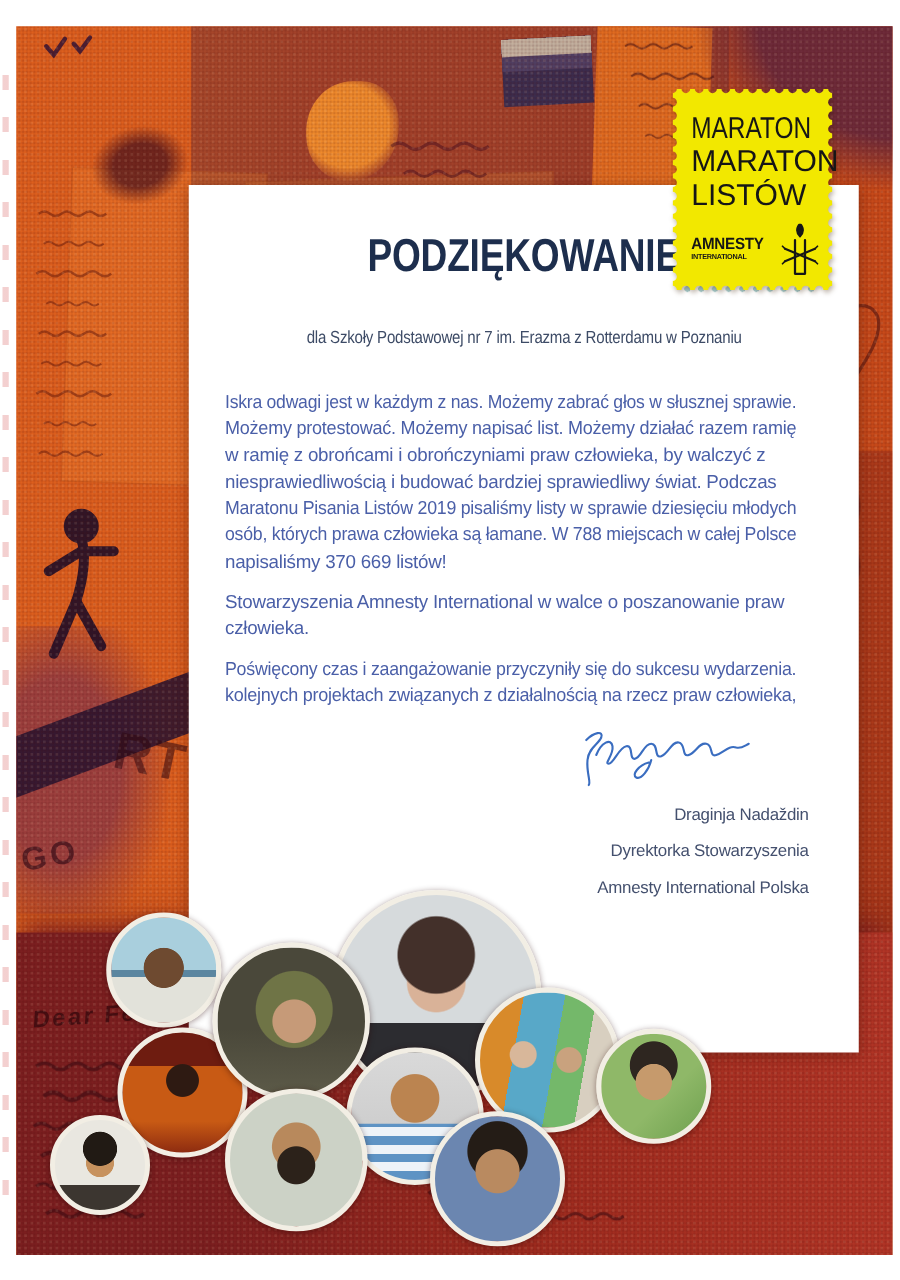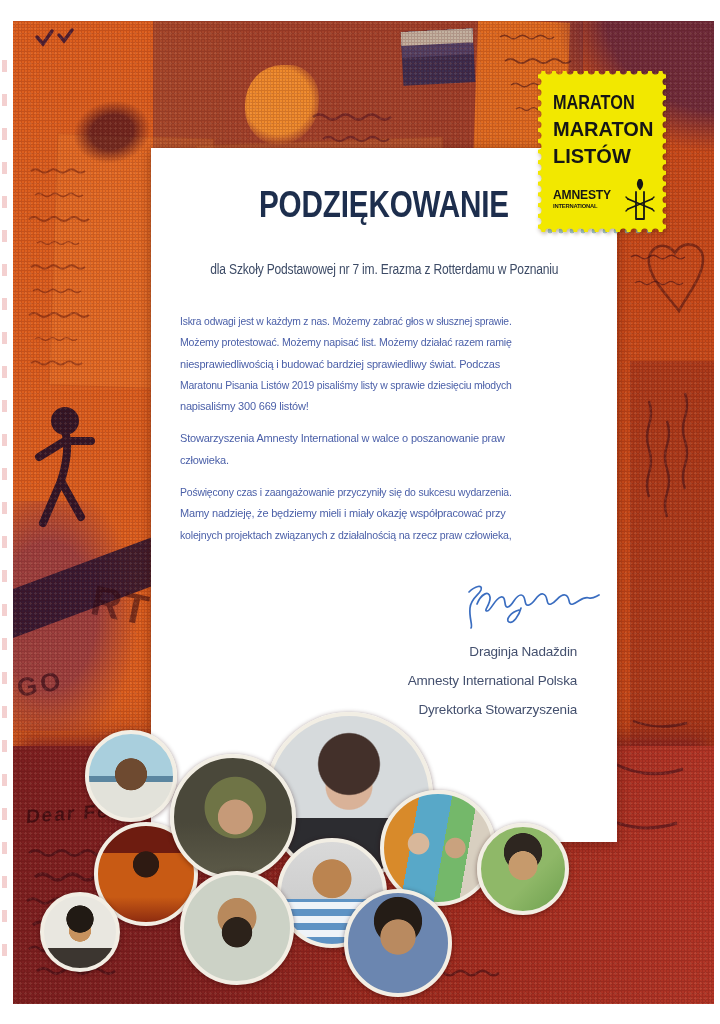--- a/index.html
+++ b/index.html
@@ -39,41 +39,41 @@
                      radial-gradient(rgba(70,8,8,.16) 1px,transparent 1.3px);
     background-size:5px 5px,3px 3px;background-position:0 0,1px 2px;}
   .scribbles{left:0;top:0;}
   
   .graffiti{position:absolute;color:rgba(50,8,12,.72);font-weight:bold;}
   .g-dear{left:13px;top:782px;font-size:19px;transform:rotate(-4deg) skewX(-8deg);letter-spacing:2px;}
   .g-go{left:4px;top:648px;font-size:26px;transform:rotate(-10deg);color:rgba(40,6,20,.6);letter-spacing:3px;}
   .g-rt{left:78px;top:562px;font-size:42px;line-height:46px;transform:rotate(12deg);
         color:rgba(48,10,18,.55);letter-spacing:1px;width:60px;}
   
-  .sheet{position:absolute;left:151px;top:148px;width:466px;height:694px;background:#ffffff;
+  .sheet{position:absolute;left:151px;top:148px;width:536px;height:694px;background:#ffffff;
          box-shadow:0 2px 10px rgba(60,15,5,.4);}
   .title{position:absolute;top:36px;left:0;right:0;text-align:center;
          font-size:37px;font-weight:bold;color:#1d2e4d;letter-spacing:1px;}
   .subtitle{position:absolute;top:113px;left:0;right:0;text-align:center;
          font-size:14px;color:#3d4b66;}
-  .body{position:absolute;top:163px;left:29px;width:412px;color:#4a5fa8;font-size:11px;}
+  .body{position:absolute;top:163px;left:29px;width:412px;color:#4a5fa8;font-size:15px;}
   .row{line-height:21.3px;height:21.3px;}
   .para{margin-bottom:11px;}
   .fit{display:inline-block;white-space:nowrap;letter-spacing:-0.2px;}
   .sig-wrap{position:absolute;top:430px;left:310px;width:145px;height:52px;}
   .signoff{position:absolute;top:489px;right:40px;text-align:right;color:#44506e;font-size:13.5px;}
   .signoff .row{line-height:29px;height:29px;margin-left:44px;}
   
   .stamp{position:absolute;left:538px;top:71px;width:128px;height:161px;z-index:6;
          filter:drop-shadow(1px 2px 2px rgba(60,30,0,.35));}
   .stamp-shadow{position:absolute;left:545px;top:227px;width:112px;height:9px;z-index:5;opacity:.7;
     background:radial-gradient(4px 4px at 5px 4px,#7fb8ba 60%,transparent 65%);
     background-size:11px 9px;background-repeat:repeat-x;}
   .stamp-inner{position:absolute;left:0;top:0;width:128px;height:161px;color:#161616;}
-  .stamp-title{position:absolute;left:15px;top:18px;font-weight:bold;font-size:20px;}
+  .stamp-title{position:absolute;left:15px;top:18px;font-weight:normal;font-size:24px;}
   .stamp-title .row{line-height:27px;height:27px;}
   .stamp-title .fit{letter-spacing:0;}
   .org{position:absolute;left:15px;top:117px;}
   .org-1{font-weight:bold;font-size:13px;line-height:14px;text-decoration:underline;}
   .org-2{font-weight:bold;font-size:5.8px;letter-spacing:.35px;line-height:8px;}
   .candle{position:absolute;left:86px;top:108px;}
   
   .ph{position:absolute;border-radius:50%;box-sizing:border-box;border:4px solid #f2eee4;
       box-shadow:0 1px 5px rgba(40,5,0,.45);z-index:4;}
   .p1{left:85px;top:730px;width:92px;height:92px;background:
@@ -212,49 +212,50 @@
     <div class="title">
       <span class="fit" style="transform: scaleX(0.801483); transform-origin: center center;">PODZIĘKOWANIE</span>
     </div>
     <div class="subtitle">
       <span class="fit" style="transform: scaleX(0.859956); transform-origin: center center;">dla Szkoły Podstawowej nr 7 im. Erazma z Rotterdamu w Poznaniu</span>
     </div>
     <div class="body">
       <div class="para">
         <div class="row"><span class="fit" style="transform: scaleX(0.937645); transform-origin: left center;">Iskra odwagi jest w każdym z nas. Możemy zabrać głos w słusznej sprawie.</span></div>
         <div class="row"><span class="fit" style="transform: scaleX(0.961912); transform-origin: left center;">Możemy protestować. Możemy napisać list. Możemy działać razem ramię</span></div>
+        <div class="row"><span class="fit">w ramię z obrońcami i obrończyniami praw człowieka, by walczyć z</span></div>
         <div class="row"><span class="fit">niesprawiedliwością i budować bardziej sprawiedliwy świat. Podczas</span></div>
         <div class="row"><span class="fit" style="transform: scaleX(0.946131); transform-origin: left center;">Maratonu Pisania Listów 2019 pisaliśmy listy w sprawie dziesięciu młodych</span></div>
-        <div class="row"><span class="fit">napisaliśmy 300 669 listów!</span></div>
+        <div class="row"><span class="fit" style="transform: scaleX(0.943613); transform-origin: left center;">osób, których prawa człowieka są łamane. W 788 miejscach w całej Polsce</span></div>
+        <div class="row"><span class="fit">napisaliśmy 370 669 listów!</span></div>
       </div>
       <div class="para">
         <div class="row"><span class="fit">Stowarzyszenia Amnesty International w walce o poszanowanie praw</span></div>
         <div class="row"><span class="fit">człowieka.</span></div>
       </div>
       <div class="para">
         <div class="row"><span class="fit" style="transform: scaleX(0.948045); transform-origin: left center;">Poświęcony czas i zaangażowanie przyczyniły się do sukcesu wydarzenia.</span></div>
-        <div class="row"><span class="fit">Mamy nadzieję, że będziemy mieli i miały okazję współpracować przy</span></div>
         <div class="row"><span class="fit" style="transform: scaleX(0.960609); transform-origin: left center;">kolejnych projektach związanych z działalnością na rzecz praw człowieka,</span></div>
       </div>
     </div>
 
     <div class="sig-wrap">
       <svg width="145" height="52" viewBox="0 0 145 52">
         <g stroke="#3a6dc0" fill="none" stroke-width="1.7" stroke-linecap="round">
           <path d="M8,14 C14,8 22,6 20,12 C18,17 10,20 9,30 C8,40 12,48 10,50"></path>
           <path d="M16,26 C20,16 28,12 29,19 C30,26 22,33 26,33 C30,33 34,20 40,19 C46,18 42,30 47,29 C52,28 54,17 60,17 C66,17 62,29 68,27 C74,25 76,15 82,16 C88,17 84,28 90,26 C96,24 98,16 104,17 C110,18 106,28 112,26 C118,24 122,18 128,20 C132,21 134,19 138,17"></path>
           <path d="M60,30 C58,38 52,46 48,44 C44,42 50,34 58,32"></path>
         </g>
       </svg>
     </div>
 
     <div class="signoff">
       <div class="row"><span class="fit">Draginja Nadaždin</span></div>
+      <div class="row"><span class="fit">Dyrektorka Stowarzyszenia</span></div>
       <div class="row"><span class="fit">Amnesty International Polska</span></div>
-      <div class="row"><span class="fit">Dyrektorka Stowarzyszenia</span></div>
     </div>
   </div>
 
   <div class="stamp-shadow"></div>
   <div class="stamp">
     <svg width="128" height="161" viewBox="0 0 128 161">
       <defs>
         <mask id="perf">
           <rect width="128" height="161" fill="#fff"></rect>
           <g id="perfholes" fill="#000">

